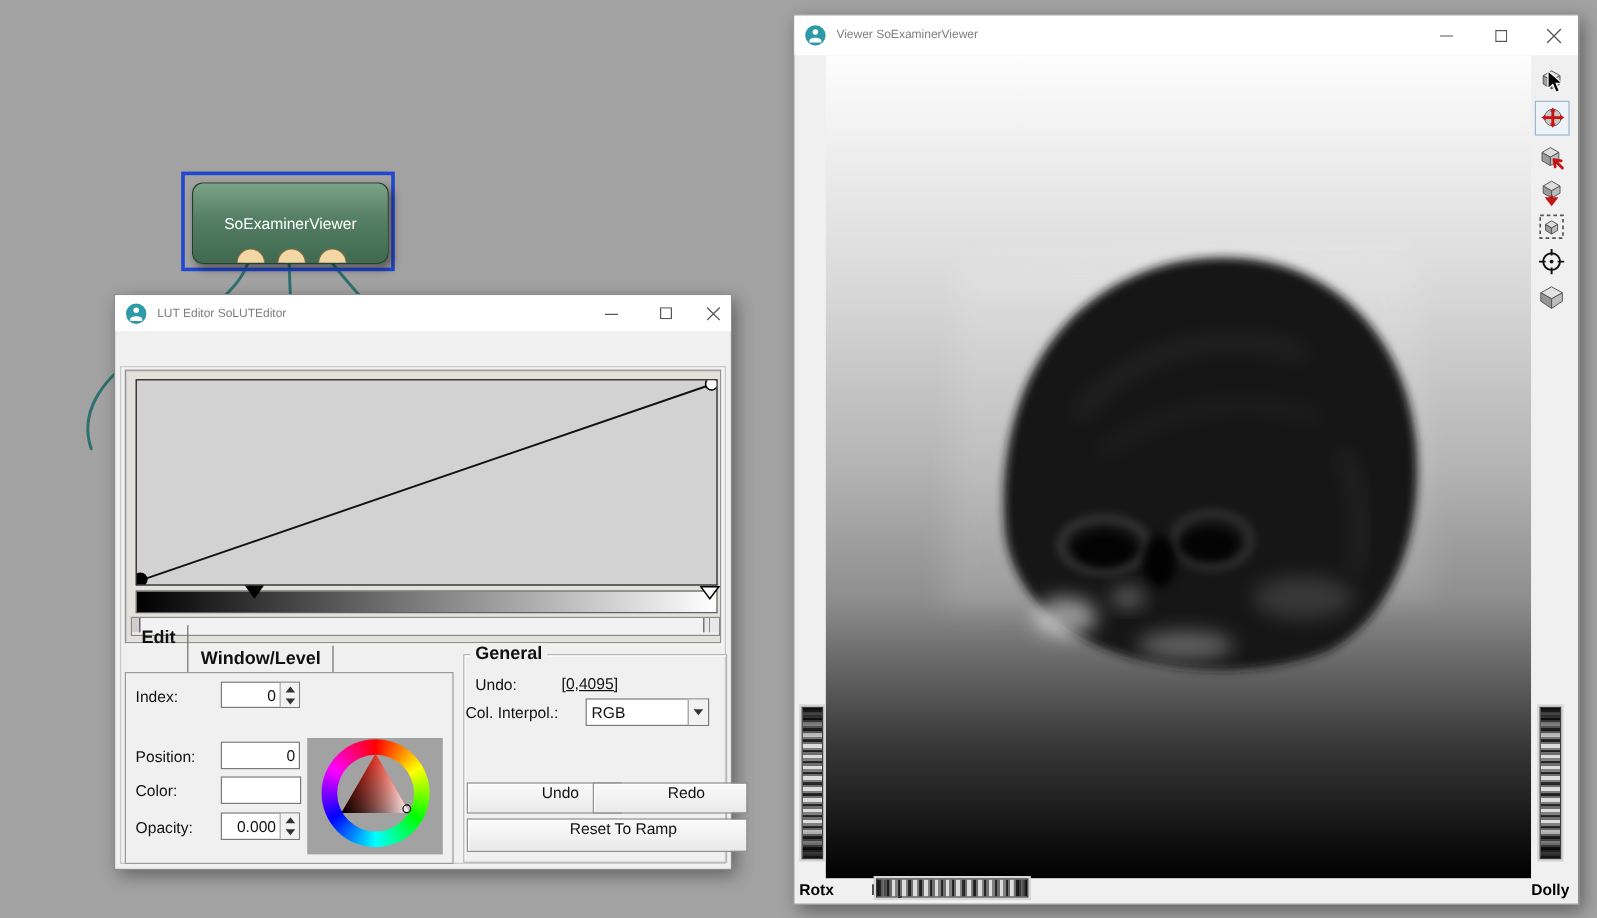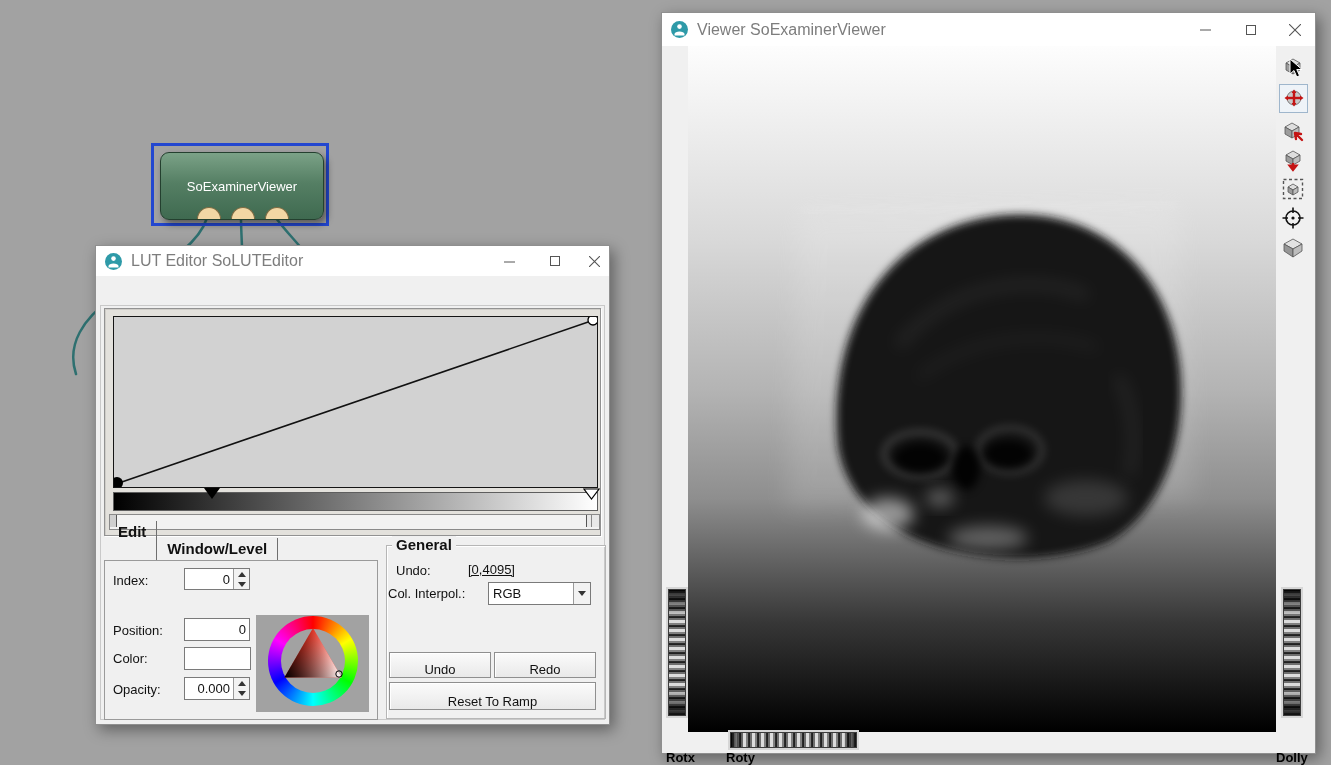--- a/index.html
+++ b/index.html
@@ -3,21 +3,21 @@
 <meta charset="utf-8">
 <style>
   html,body{margin:0;padding:0;background:#a2a2a2;}
   .desktop{position:relative;width:1331px;height:765px;background:#a2a2a2;overflow:hidden;
            font-family:"Liberation Sans",sans-serif;color:#111;}
   svg{display:block;}
   
   .window{position:absolute;background:#f0f0f0;border:1px solid #8f8f8f;
           box-shadow:4px 5px 14px rgba(0,0,0,.40);}
   .titlebar{position:absolute;left:0;right:0;top:0;background:#ffffff;display:flex;align-items:center;}
-  .title-text{font-size:16px;color:#7d7d7d;white-space:nowrap;}
+  .title-text{font-size:10px;color:#7d7d7d;white-space:nowrap;}
   .app-icon{width:17px;height:17px;border-radius:50%;background:#2e9aa8;margin:0 9px 0 9px;flex:0 0 auto;}
   .win-btn{position:absolute;top:0;display:flex;align-items:center;justify-content:center;color:#555;}
   
   .sel-rect{position:absolute;border:3px solid #2347d0;}
   .mod-node{position:absolute;border:1px solid #24402f;border-radius:9px;color:#fff;font-size:13px;
             background:linear-gradient(#7ba287 0%,#557f64 45%,#3f6a50 100%);
             box-shadow:3px 4px 7px rgba(0,0,0,.45);display:flex;align-items:center;justify-content:center;}
   .conn{position:absolute;width:22px;height:11px;background:#f2d7a4;border:1px solid #7d6b42;}
   .conn.up{border-radius:12px 12px 0 0;border-bottom:none;bottom:0;}
   .conn.down{border-radius:0 0 12px 12px;border-top:none;top:0;}
@@ -29,33 +29,33 @@
   .sunken{position:absolute;border:1px solid #929292;background:#e3e1dc;
           box-shadow:inset 1px 1px 0 #cfcdc8, 1px 1px 0 #ffffff;}
   .lbl{position:absolute;font-size:13px;white-space:nowrap;}
   .field{position:absolute;background:#fff;border:1px solid #7a7a7a;font-size:13px;display:flex;align-items:center;}
   .field .val{flex:1;text-align:right;padding-right:3px;}
   .spinbox .spins{width:15px;align-self:stretch;border-left:1px solid #9a9a9a;display:flex;flex-direction:column;}
   .spins div{flex:1;display:flex;align-items:center;justify-content:center;background:#f2f2f2;}
   .tri-up{width:0;height:0;border-left:4px solid transparent;border-right:4px solid transparent;border-bottom:5px solid #333;}
   .tri-dn{width:0;height:0;border-left:4px solid transparent;border-right:4px solid transparent;border-top:5px solid #333;}
   .btn{position:absolute;border:1px solid #8f8f8f;background:linear-gradient(#fbfbfb,#e9e9e9);
-       font-size:13px;display:flex;align-items:flex-end;justify-content:center;box-shadow:1px 1px 0 #fff inset;}
+       font-size:13px;display:flex;align-items:flex-start;justify-content:center;box-shadow:1px 1px 0 #fff inset;padding-left:27px;}
   .groupbox{position:absolute;border:1px solid #b6b6b6;box-shadow:inset 1px 1px 0 #fff;}
   .grouptitle{position:absolute;font-weight:bold;font-size:15px;background:#f0f0f0;padding:0 4px;}
   
   .wheel-v{position:absolute;border:1px solid #3c3c3c;box-shadow:0 0 0 2px #d6d6d6;
     background:
       linear-gradient(to bottom,rgba(0,0,0,.85),rgba(0,0,0,0) 22%,rgba(0,0,0,0) 78%,rgba(0,0,0,.88)),
       repeating-linear-gradient(to bottom,#202020 0 1px,#6e6e6e 1px 3px,#dcdcdc 3px 6px,#808080 6px 8px,#2a2a2a 8px 9px);}
   .wheel-h{position:absolute;border:1px solid #3c3c3c;box-shadow:0 0 0 2px #d6d6d6;
     background:
       linear-gradient(to right,rgba(0,0,0,.85),rgba(0,0,0,0) 10%,rgba(0,0,0,0) 90%,rgba(0,0,0,.88)),
       repeating-linear-gradient(to right,#202020 0 1px,#6e6e6e 1px 3px,#dcdcdc 3px 6px,#808080 6px 8px,#2a2a2a 8px 9px);}
-  .vlabel{position:absolute;font-size:13px;font-weight:600;color:#000;margin-top:16px;}
+  .vlabel{position:absolute;font-size:13px;font-weight:600;color:#000;}
   
   .tool{position:absolute;left:617px;width:27px;height:27px;display:flex;align-items:center;justify-content:center;}
   .tool.active{border:1px solid #9fb6cc;background:#eef3f8;}
   
   .hue-ring{position:absolute;width:90px;height:90px;border-radius:50%;
     background:conic-gradient(#ff0000,#ffff00 60deg,#00ff00 120deg,#00ffff 180deg,#0000ff 240deg,#ff00ff 300deg,#ff0000 360deg);}
   .hue-ring::after{content:"";position:absolute;left:13px;top:13px;right:13px;bottom:13px;border-radius:50%;background:#a2a2a2;}
 </style>
 </head>
 <body>

